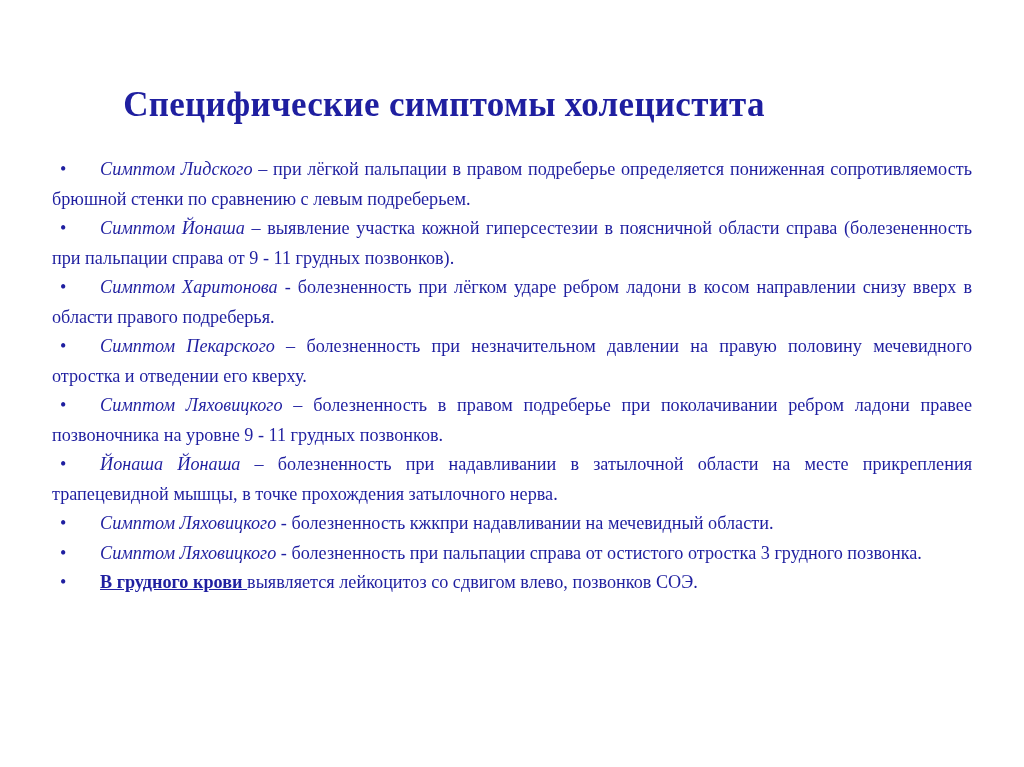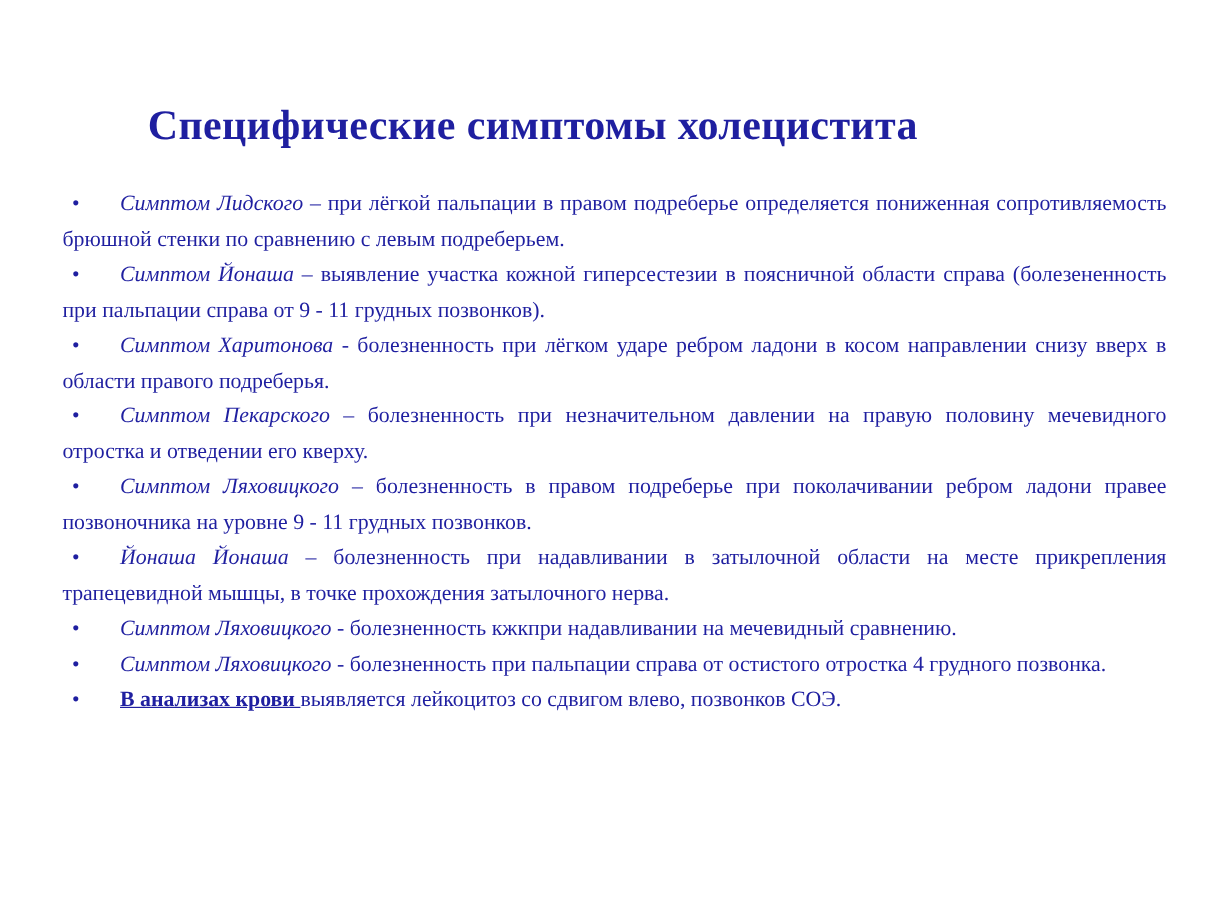--- a/index.html
+++ b/index.html
@@ -115,27 +115,27 @@
       <span class="body"><span class="first-ind"></span><span class="term">Симптом Ляховицкого</span><span> – болезненность в правом подреберье при поколачивании ребром ладони правее позвоночника на уровне 9 - 11 грудных позвонков.</span></span>
     </div>
 
     <div class="bullet-row">
       <span class="dot">•</span>
       <span class="body"><span class="first-ind"></span><span class="term">Йонаша Йонаша</span><span> – болезненность при надавливании в затылочной области на месте прикрепления трапецевидной мышцы, в точке прохождения затылочного нерва.</span></span>
     </div>
 
     <div class="bullet-row">
       <span class="dot">•</span>
-      <span class="body"><span class="first-ind"></span><span class="term">Симптом Ляховицкого</span><span> - болезненность кжкпри надавливании на мечевидный сравнению.</span></span>
+      <span class="body"><span class="first-ind"></span><span class="term">Симптом Ляховицкого</span><span> - болезненность кжкпри надавливании на мечевидный области.</span></span>
     </div>
 
     <div class="bullet-row">
       <span class="dot">•</span>
-      <span class="body"><span class="first-ind"></span><span class="term">Симптом Ляховицкого</span><span> - болезненность при пальпации справа от остистого отростка 4 грудного позвонка.</span></span>
+      <span class="body"><span class="first-ind"></span><span class="term">Симптом Ляховицкого</span><span> - болезненность при пальпации справа от остистого отростка 3 грудного позвонка.</span></span>
     </div>
 
     <div class="bullet-row">
       <span class="dot">•</span>
-      <span class="body"><span class="first-ind"></span><span class="underline-term">В анализах крови </span><span>выявляется лейкоцитоз со сдвигом влево, позвонков СОЭ.</span></span>
+      <span class="body"><span class="first-ind"></span><span class="underline-term">В грудного крови </span><span>выявляется лейкоцитоз со сдвигом влево, позвонков СОЭ.</span></span>
     </div>
 
   </div>
 </div>
 
 </body></html>

